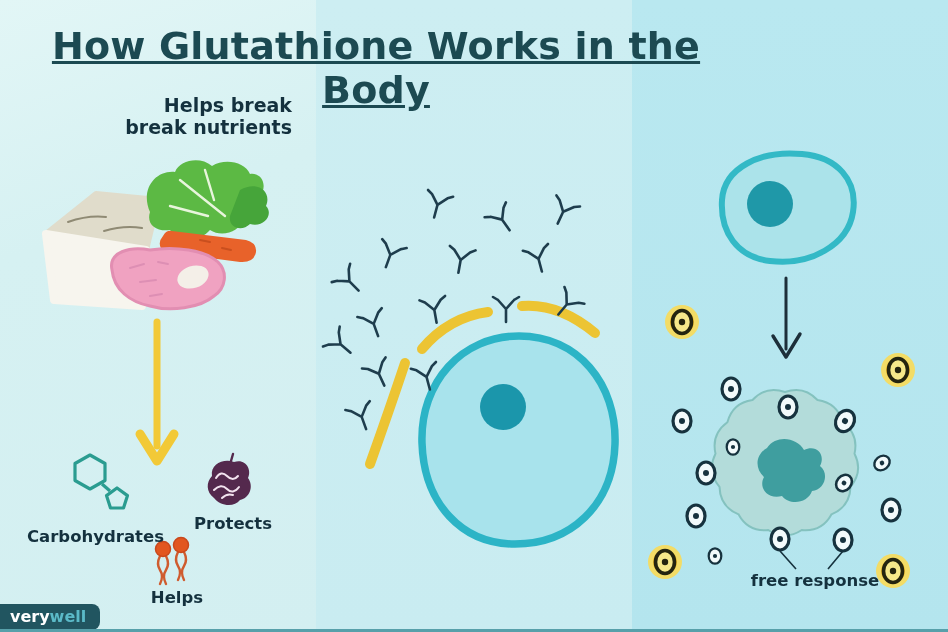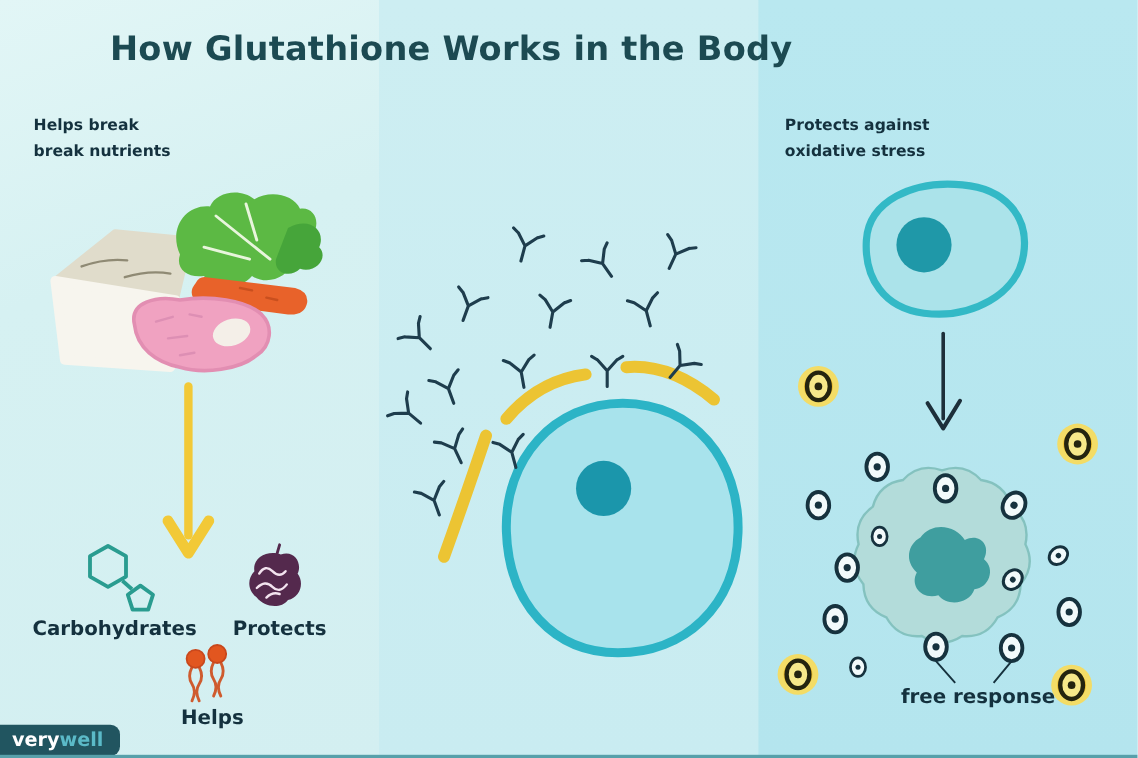--- a/index.html
+++ b/index.html
@@ -3,23 +3,23 @@
 <meta charset="utf-8">
 <style>
   html,body{margin:0;padding:0;}
   body{font-family:"DejaVu Sans","Liberation Sans",sans-serif;}
   #stage{position:relative;width:948px;height:632px;overflow:hidden;background:#cbedf1;}
   .panel{position:absolute;top:0;height:632px;width:316px;}
   #panel-left{left:0;background:linear-gradient(160deg,#e2f6f6 0%,#d6f1f2 35%,#d3eff1 100%);}
   #panel-mid{left:316px;background:linear-gradient(180deg,#cdeef2 0%,#c9ecf1 100%);}
   #panel-right{left:632px;background:linear-gradient(180deg,#b9e8f0 0%,#b4e5ee 100%);}
   .abs{position:absolute;}
-  #main-title{left:0;top:24px;width:752px;text-align:center;font-size:28px;font-weight:800;
-    color:#1c4a52;letter-spacing:.2px;}
-  .heading{position:absolute;top:94px;text-align:left;font-size:13px;font-weight:800;
+  #main-title{left:0;top:24px;width:752px;text-align:center;font-size:38px;font-weight:800;
+    color:#1c4a52;letter-spacing:.2px;text-decoration:underline;}
+  .heading{position:absolute;top:94px;text-align:right;font-size:19px;font-weight:800;
     color:#14313e;line-height:22px;}
   .small-label{position:absolute;text-align:center;font-size:16.5px;font-weight:800;color:#14313e;}
   svg{position:absolute;left:0;top:0;}
   #logo{position:absolute;left:0;top:604px;height:26px;background:#215560;color:#fff;
     font-size:16px;font-weight:800;line-height:26px;padding:0 14px 0 10px;border-radius:0 8px 8px 0;}
   #logo .well{color:#5bbac8;}
   #bottom-strip{position:absolute;left:0;top:629px;width:948px;height:3px;background:#57a0aa;}
 </style>
 </head>
 <body>
@@ -30,24 +30,20 @@
   <div class="panel" id="panel-mid"></div>
   <div class="panel" id="panel-right"></div>
 
   <div id="main-title" class="abs">How Glutathione Works in the Body</div>
 
   <div class="heading" style="left:28px;width:264px;">
     <span style="display:block">Helps break</span>
     <span style="display:block">break nutrients</span>
   </div>
   <div class="heading" style="left:342px;width:264px;">
-  </div>
-  <div class="heading" style="left:654px;width:264px;">
-    <span style="display:block">Protects against</span>
-    <span style="display:block">oxidative stress</span>
   </div>
 
   <svg width="316" height="632" viewBox="0 0 316 632">
 
     <g>
       <path d="M46,234 L96,194 L158,200 L146,250 Z" fill="#e0dccb" stroke="#e0dccb" stroke-width="6" stroke-linejoin="round"></path>
       <path d="M46,234 L146,250 L142,306 L54,300 Z" fill="#f7f5ee" stroke="#f7f5ee" stroke-width="8" stroke-linejoin="round"></path>
       <path d="M68,222 q 20,-7 38,-5 M104,231 q 20,-6 38,-3" fill="none" stroke="#8f8a74" stroke-width="2" stroke-linecap="round"></path>
     </g>
 
@@ -177,21 +173,21 @@
       <use href="#radical" transform="translate(259,510)"></use>
       <use href="#radical" transform="translate(64,516)"></use>
       <use href="#radical" transform="translate(148,539)"></use>
       <use href="#radical" transform="translate(211,540)"></use>
       <use href="#radical" transform="translate(83,556) scale(0.7)"></use>
     </g>
 
     <path d="M148,551 L164,569 M211,551 L196,569" stroke="#16323e" stroke-width="1.6" fill="none"></path>
   </svg>
 
-  <div class="small-label" style="left:13px;top:514px;width:165px;">Carbohydrates</div>
+  <div class="small-label" style="left:13px;top:527px;width:165px;">Carbohydrates</div>
   <div class="small-label" style="left:173px;top:514px;width:120px;">Protects</div>
   <div class="small-label" style="left:132px;top:588px;width:90px;">Helps</div>
   <div class="small-label" style="left:735px;top:571px;width:160px;">free response</div>
 
   <div id="logo"><span>very</span><span class="well">well</span></div>
 
   <div id="bottom-strip"></div>
 </div>
 
 </body></html>

